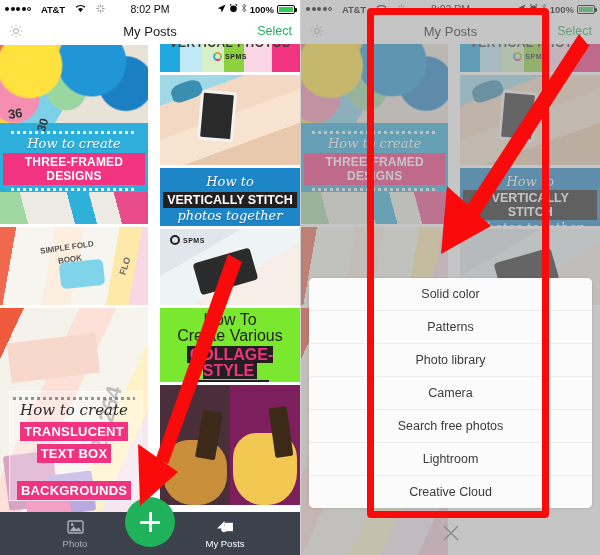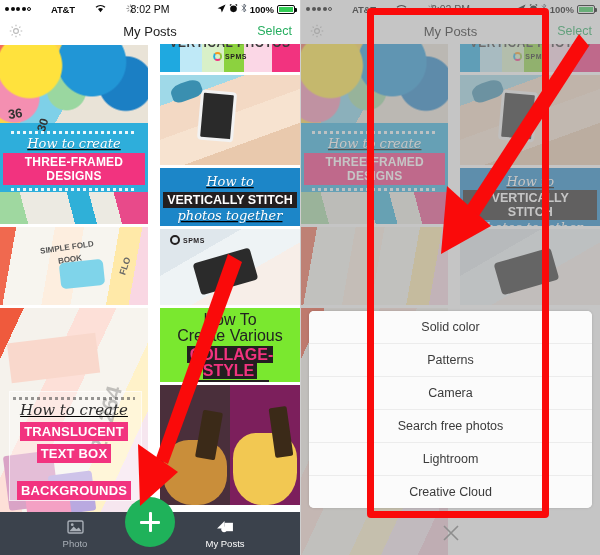--- a/index.html
+++ b/index.html
@@ -14,21 +14,21 @@
   .panel { position:relative; width:300px; height:555px; overflow:hidden; background:#fff; }
   .panel.right { border-left:1px solid #cfcfcf; }
 
   
   .statusbar {
     position:relative; height:18px; width:100%;
     display:flex; align-items:center; background:#fff;
     font-size:10px; font-weight:bold; color:#0b0b0b;
     padding:0 5px;
   }
-  .sb-left { display:flex; align-items:center; gap:20px; }
+  .sb-left { display:flex; align-items:center; gap:10px; }
   .sb-center { position:absolute; left:0; right:0; text-align:center; font-size:10.5px; font-weight:normal; }
   .sb-right { margin-left:auto; display:flex; align-items:center; gap:3px; position:relative; z-index:2;}
   .dots { display:flex; gap:1.5px; align-items:center; }
   .dot { width:4px; height:4px; border-radius:50%; background:#0b0b0b; }
   .dot.hollow { background:transparent; border:1px solid #0b0b0b; width:4px; height:4px; }
   .carrier { font-size:9.5px; font-weight:bold; letter-spacing:-.2px; }
   .pct { font-size:9.5px; font-weight:bold; }
   .batt { width:18px; height:9px; border:1px solid #0b0b0b; border-radius:2px; position:relative; }
   .batt::after { content:''; position:absolute; right:-3px; top:2.5px; width:2px; height:4px; background:#0b0b0b; border-radius:0 1px 1px 0;}
   .batt i { position:absolute; left:1px; top:1px; bottom:1px; width:14px; background:#33cc55; display:block;}
@@ -43,21 +43,21 @@
   .gear { width:16px; height:16px; position:relative; z-index:2; }
 
   
   .grid { position:absolute; top:44px; left:0; right:0; bottom:0; display:flex; gap:2px; padding:0 0 0 0;}
   .col { width:148px; display:flex; flex-direction:column; gap:3px; }
   .col.c2 { margin-left:2px;padding-left:8px; }
   .tile { width:100%; position:relative; overflow:hidden; background:#e9e9e9; flex:none; }
 
   
   .art { position:absolute; inset:0; }
-  .cap { position:absolute; left:0; right:0; padding:4px 3px; text-align:center;text-decoration:underline; }
+  .cap { position:absolute; left:0; right:0; padding:4px 3px; text-align:center; }
   .cap .script { font-family:"DejaVu Serif", serif; font-style:italic; color:#fff; font-size:13px; text-shadow:0 1px 1px rgba(0,0,0,.25); line-height:1.05;}
   .cap .blockpink { display:inline-block; background:#f2337f; color:#fff; font-weight:bold; font-size:12px; padding:2px 4px; letter-spacing:.2px; }
   .cap .blockdark { display:inline-block; background:#231f20; color:#fff; font-weight:bold; font-size:12.5px; padding:1px 4px; }
   .dash { height:3px; background:repeating-linear-gradient(90deg,#fff 0 3px, transparent 3px 6px); opacity:.9; margin:2px 6px;}
 
   .spms { position:absolute; display:flex; align-items:center; gap:3px; }
   .spms .ring { width:13px; height:13px; border-radius:50%; border:3px solid #231f20; }
   .spms .ring.color { border-color:#1fa9e0; border-right-color:#8cc63f; border-bottom-color:#f2337f; border-top-color:#f7941e;}
   .spms .txt { font-weight:bold; font-size:9px; letter-spacing:.5px; color:#231f20; line-height:1;}
 
@@ -456,20 +456,21 @@
           <div class="art" style="left:26%;top:34%;width:42%;height:44%;background:#2b2b2b;border-radius:4px;transform:rotate(-16deg)"></div>
         </div>
       </div>
     </div>
 
     <div class="dim"></div>
 
     <div class="sheet">
       <div class="sheet-item">Solid color</div>
       <div class="sheet-item">Patterns</div>
+      <div class="sheet-item">Photo library</div>
       <div class="sheet-item">Camera</div>
       <div class="sheet-item">Search free photos</div>
       <div class="sheet-item">Lightroom</div>
       <div class="sheet-item">Creative Cloud</div>
     </div>
 
     <div class="closebtn">
       <span>
         <svg width="20" height="20" viewBox="0 0 20 20">
             <path d="M3 3 L17 17 M17 3 L3 17" stroke="#8e8e8e" stroke-width="1.6" fill="none"></path>

